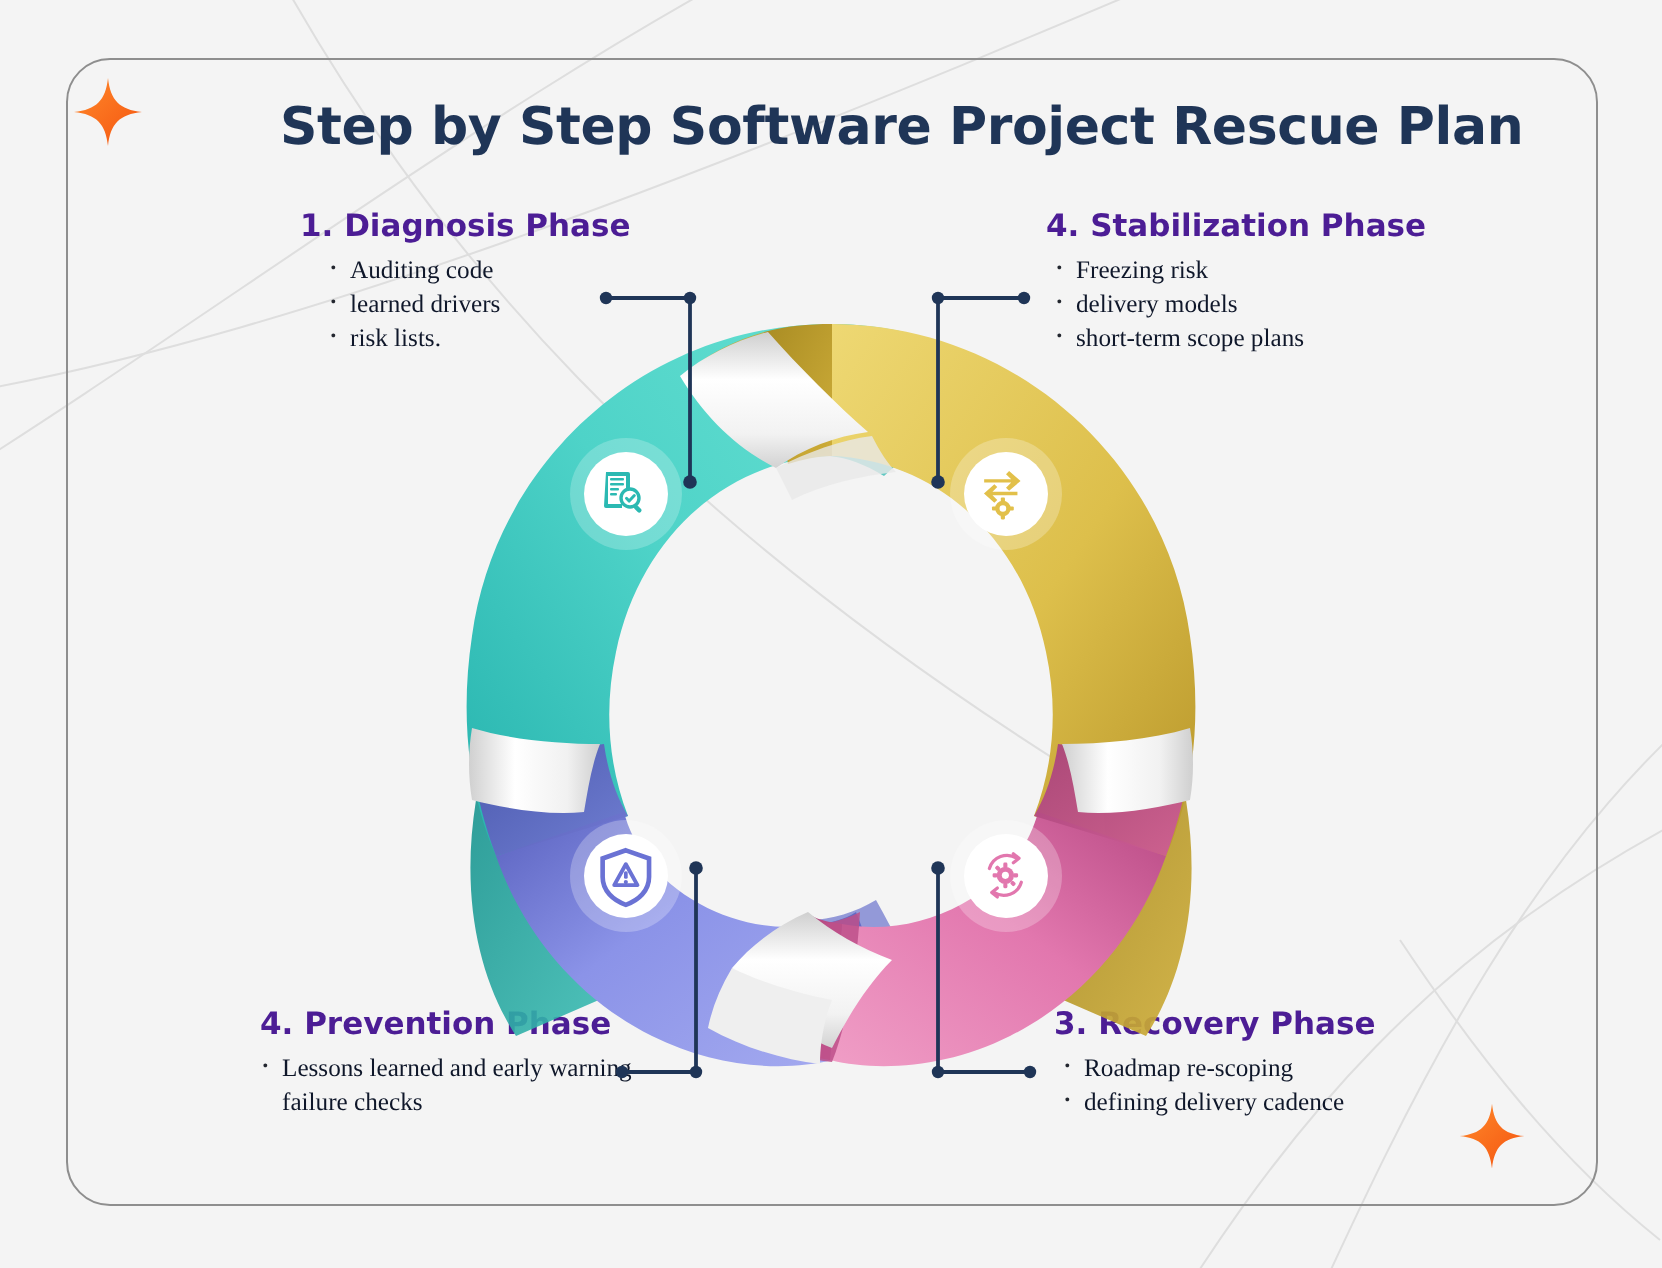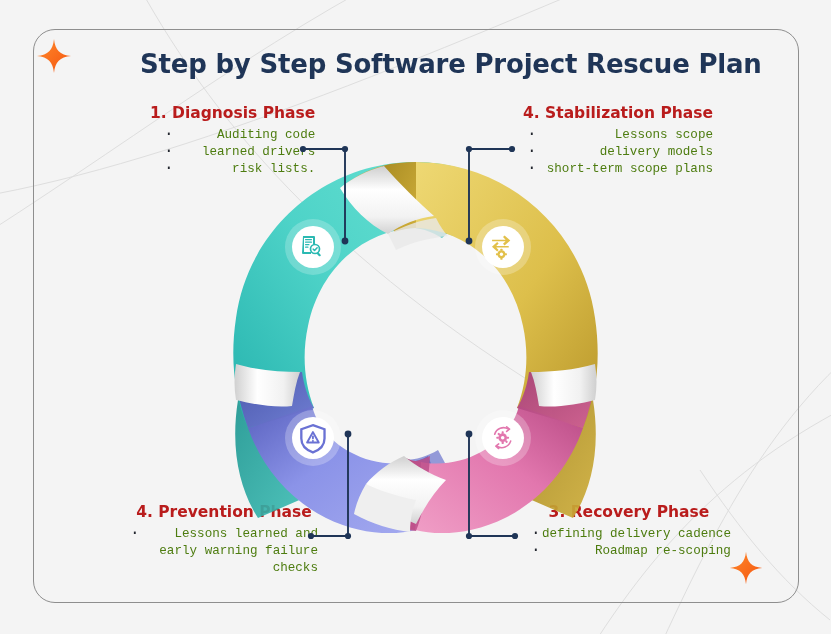--- a/index.html
+++ b/index.html
@@ -65,39 +65,37 @@
   }
 
   
   .phase {
     position: absolute;
   }
   .phase-heading {
     font-family: "DejaVu Sans", sans-serif;
     font-size: 15.5px;
     font-weight: bold;
-    color: #b91c1c;
+    color: #4c1d95;
     margin: 0 0 5px 0;
     white-space: nowrap;
-    text-align: center;
   }
   .phase-list {
     margin: 0;
     padding: 0;
     list-style: none;
   }
   .phase-list li {
-    font-family: Liberation Mono, monospace;
+    font-family: Liberation Serif, serif;
     font-size: 12.6px;
-    color: #4d7c0f;
+    color: #0f172a;
     line-height: 17px;
     padding-left: 13px;
     position: relative;
     white-space: nowrap;
-    text-align: right;
   }
   .phase-list li.wrap { white-space: normal; }
   .phase-list li:before {
     content: "\00B7";
     position: absolute;
     left: 2px;
     top: -1px;
     font-size: 16px;
     color: #22262e;
     line-height: 17px;
@@ -178,31 +176,31 @@
     <ul class="phase-list">
       <li>Auditing code</li>
       <li>learned drivers</li>
       <li>risk lists.</li>
     </ul>
   </div>
 
   <div class="phase phase-2">
     <div class="phase-heading">4.  Stabilization Phase</div>
     <ul class="phase-list">
-      <li>Lessons scope</li>
+      <li>Freezing risk</li>
       <li>delivery models</li>
       <li>short-term scope plans</li>
     </ul>
   </div>
 
   <div class="phase phase-3">
     <div class="phase-heading">3.  Recovery Phase</div>
     <ul class="phase-list">
+      <li>Roadmap re-scoping</li>
       <li>defining delivery cadence</li>
-      <li>Roadmap re-scoping</li>
     </ul>
   </div>
 
   <div class="phase phase-4">
     <div class="phase-heading">4.  Prevention Phase</div>
     <ul class="phase-list">
       <li class="wrap">Lessons learned and early warning failure checks</li>
     </ul>
   </div>
 

